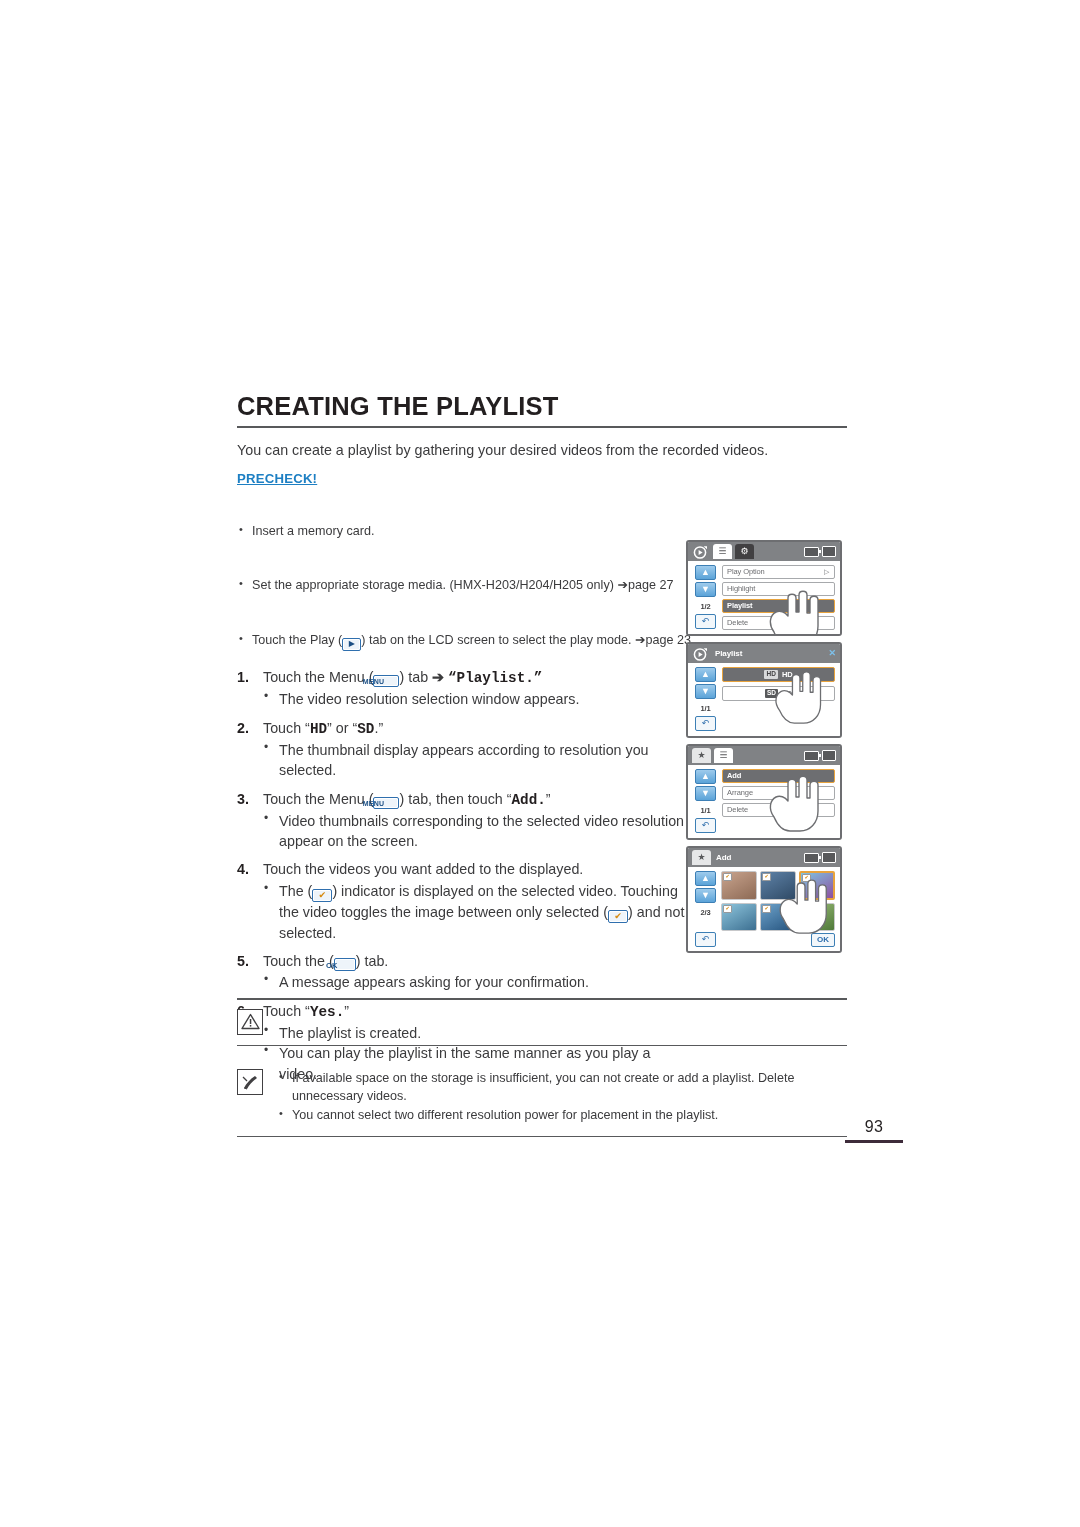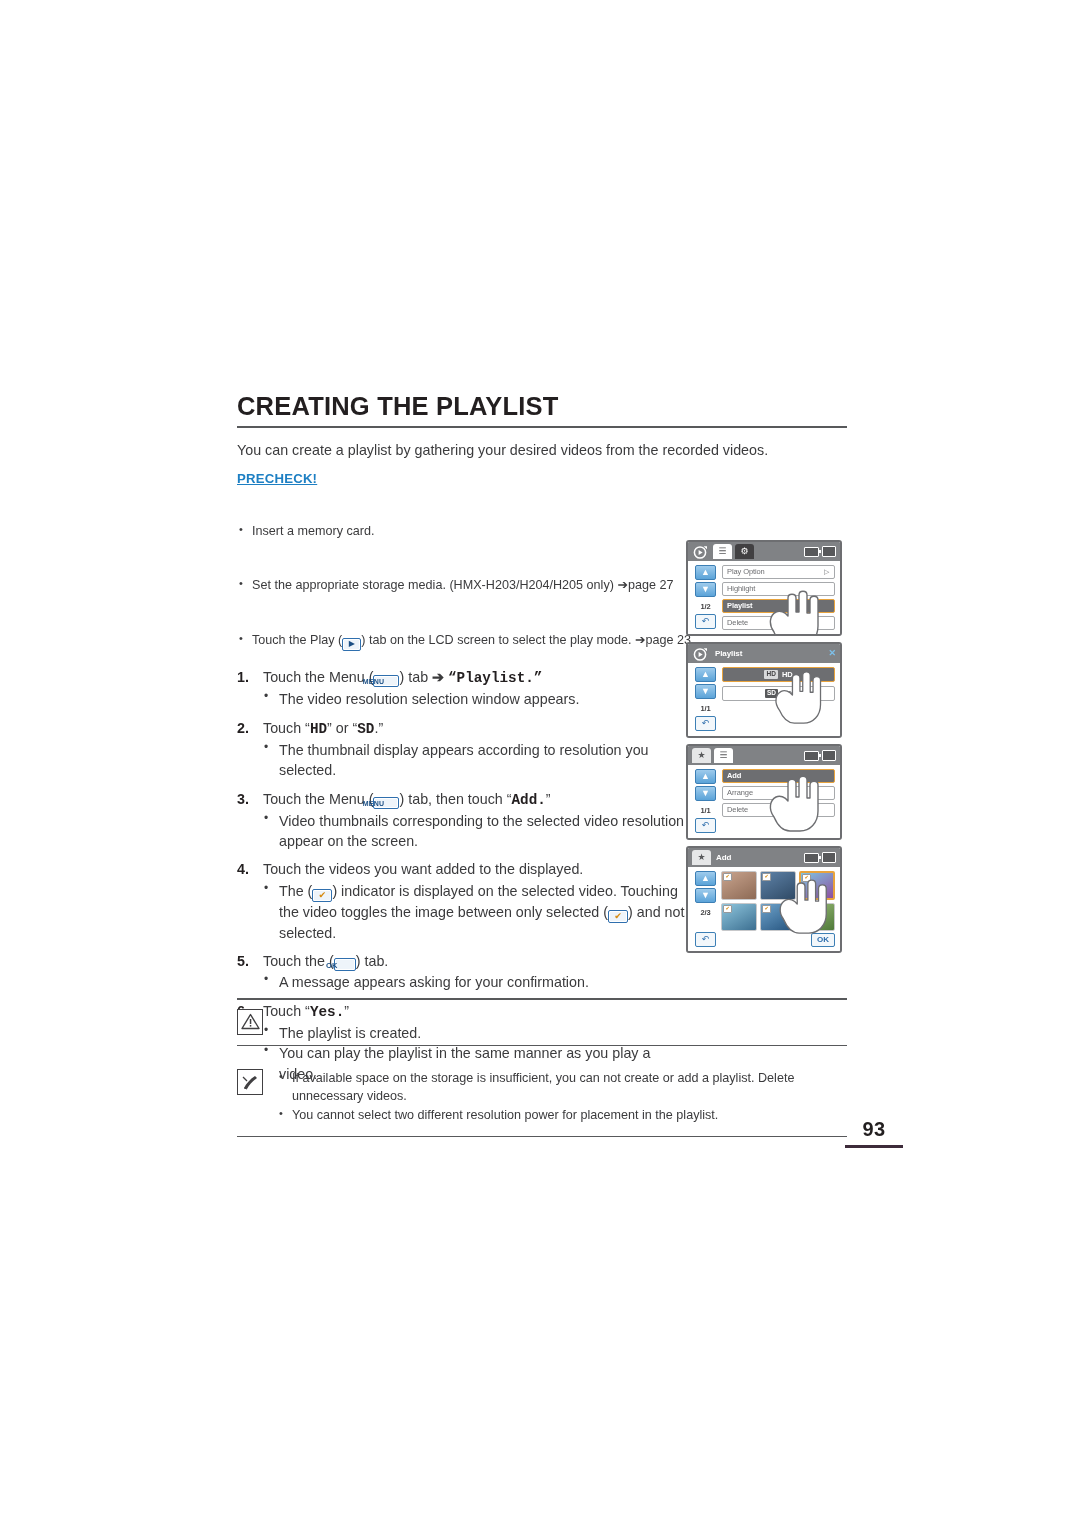--- a/index.html
+++ b/index.html
@@ -474,22 +474,22 @@
 
   
   .pagefoot {
     position: absolute;
     left: 845px;
     top: 1118px;
     width: 58px;
     text-align: center;
   }
   .pagefoot .num {
-    font-size: 20px;
-    font-weight: bold;
+    font-size: 16px;
+    font-weight: normal;
     color: #231f20;
     letter-spacing: .3px;
   }
   .pagefoot .rule {
     height: 3px;
     background: #3d2b3a;
     margin-top: 4px;
   }
 </style>
 </head>

